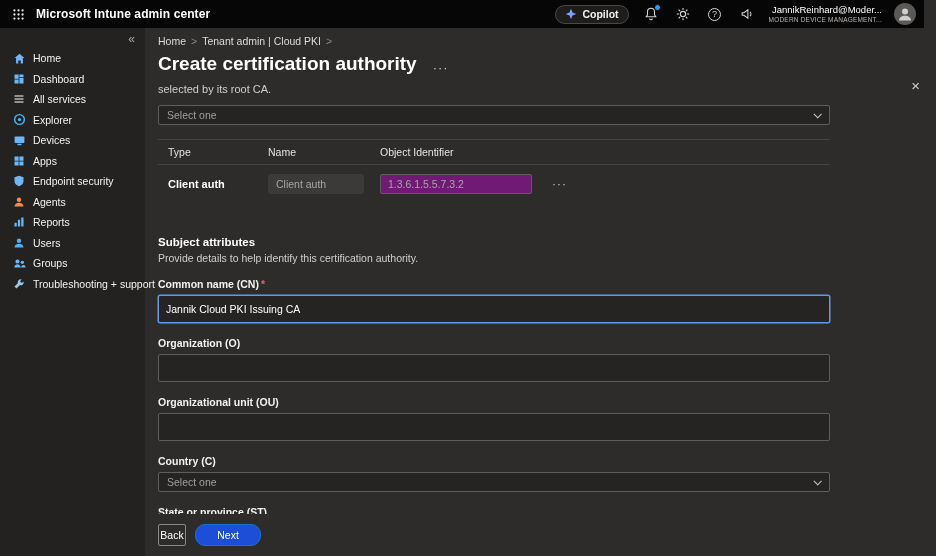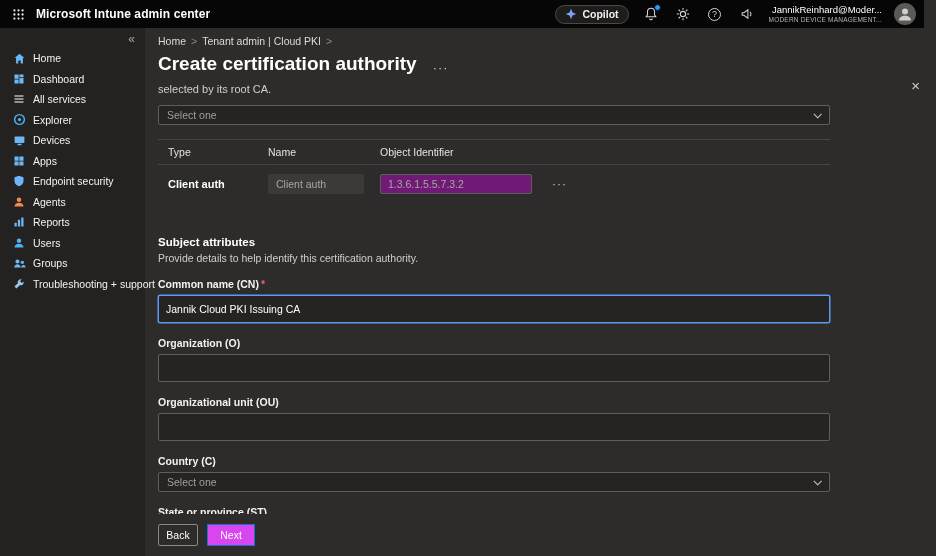--- a/index.html
+++ b/index.html
@@ -59,22 +59,22 @@
   .sect-desc { margin-top:4px; color:#d0cecc; font-size:10.5px; }
 
   .field-label { margin-top:14px; color:#f3f2f1; font-size:10.5px; font-weight:bold; }
   .req { color:#ee5f6b; margin-left:2px; }
   .text-input { display:block; margin-top:5px; width:672px; height:20px; background:#252423; border:1px solid #605e5c; border-radius:2px; color:#fff; font-size:10.5px; padding:13px 7px; font-family:inherit; outline:none; }
   .text-input.focused { border:1px solid #5b9bf5; box-shadow:0 0 0 0.5px #5b9bf5; }
   .select-box.field-select { margin-top:5px; }
 
   
   .footer { position:absolute; left:0; right:0; bottom:0; height:42px; background:#2d2c2b; display:flex; align-items:center; gap:9px; padding-left:13px; z-index:10; }
-  .btn-back { width:40px; height:22px; background:transparent; border:1px solid #8a8886; border-radius:2px; color:#fff; font-size:10.5px; font-family:inherit; cursor:pointer; }
-  .btn-next { width:48px; height:22px; background:#d946ef; border:1px solid #1374cf; border-radius:0; color:#fff; font-size:10.5px; font-family:inherit; cursor:pointer; }
+  .btn-back { width:28px; height:22px; background:transparent; border:1px solid #8a8886; border-radius:2px; color:#fff; font-size:10.5px; font-family:inherit; cursor:pointer; }
+  .btn-next { width:66px; height:22px; background:#1d4ed8; border:1px solid #1374cf; border-radius:10px; color:#fff; font-size:10.5px; font-family:inherit; cursor:pointer; }
 </style>
 </head>
 <body>
 
 <div class="app">
 
   <div class="topbar">
     <div class="waffle">
       <svg width="13" height="13" viewBox="0 0 16 16">
         <g fill="#e8e6e4">

